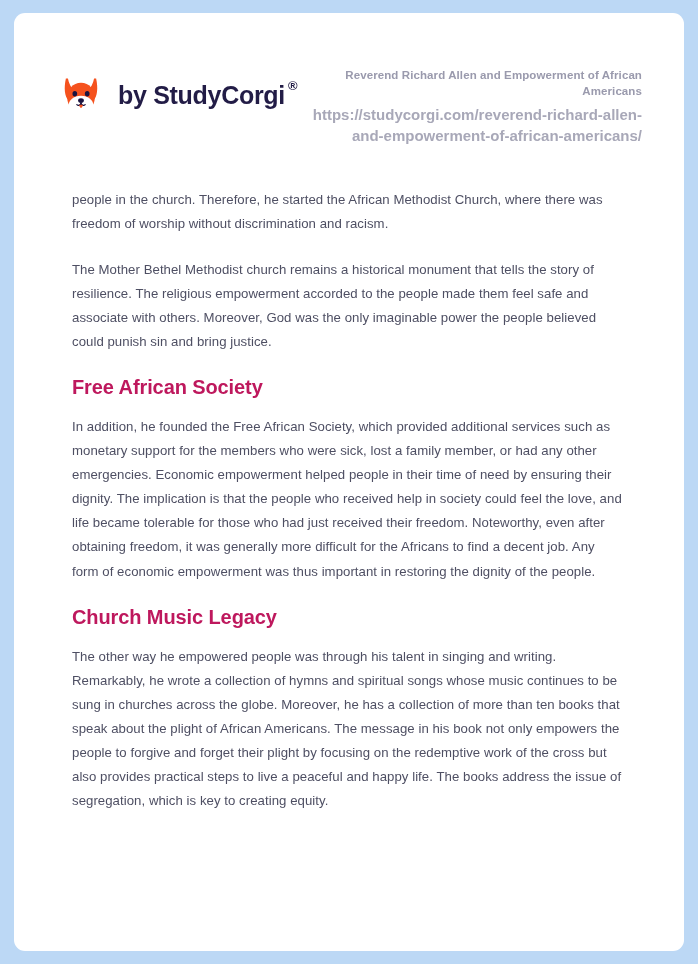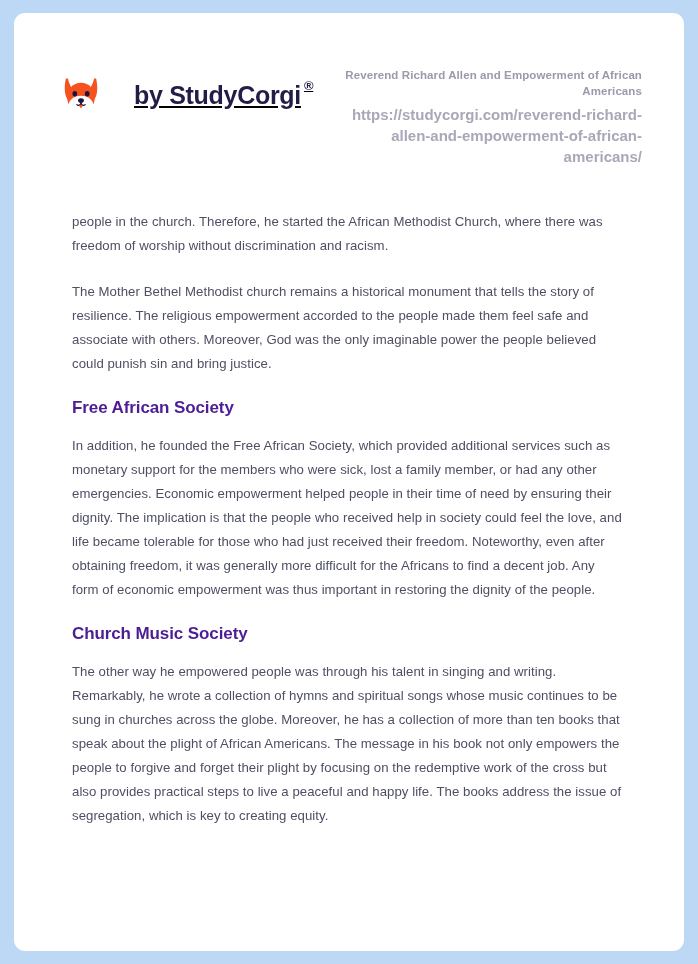--- a/index.html
+++ b/index.html
@@ -29,23 +29,22 @@
   .doc-header {
     display: flex;
     align-items: flex-start;
     justify-content: space-between;
     padding: 52px 42px 0 45px;
     box-sizing: border-box;
   }
   .brand {
     display: flex;
     align-items: center;
-    gap: 31px;
+    gap: 15px;
     padding-top: 8px;
-    text-decoration: underline;
   }
   .brand-mark {
     width: 44px;
     height: 44px;
     flex: 0 0 44px;
   }
   .brand-wordmark {
     display: flex;
     align-items: flex-start;
     color: #221c46;
@@ -95,22 +94,22 @@
     margin-top: 42px;
   }
   p.para {
     color: #4e4f63;
     font-size: 13.2px;
     line-height: 1.82;
     margin: 0 17px 22px 0;
     letter-spacing: 0.05px;
   }
   h2.section-heading {
-    color: #4c1d95;
-    font-size: 17px;
+    color: #be185d;
+    font-size: 20px;
     font-weight: bold;
     letter-spacing: -0.1px;
     margin: 20px 0 16px 0;
   }
 </style>
 </head>
 <body>
 
 <div class="page-card">
 
@@ -150,19 +149,19 @@
   </div>
 
   <div class="doc-body">
 
     <p class="para first-block">people in the church. Therefore, he started the African Methodist Church, where there was freedom of worship without discrimination and racism.</p>
     <p class="para">The Mother Bethel Methodist church remains a historical monument that tells the story of resilience. The religious empowerment accorded to the people made them feel safe and associate with others. Moreover, God was the only imaginable power the people believed could punish sin and bring justice.</p>
 
     <h2 class="section-heading">Free African Society</h2>
     <p class="para">In addition, he founded the Free African Society, which provided additional services such as monetary support for the members who were sick, lost a family member, or had any other emergencies. Economic empowerment helped people in their time of need by ensuring their dignity. The implication is that the people who received help in society could feel the love, and life became tolerable for those who had just received their freedom. Noteworthy, even after obtaining freedom, it was generally more difficult for the Africans to find a decent job. Any form of economic empowerment was thus important in restoring the dignity of the people.</p>
 
-    <h2 class="section-heading">Church Music Society</h2>
+    <h2 class="section-heading">Church Music Legacy</h2>
     <p class="para">The other way he empowered people was through his talent in singing and writing. Remarkably, he wrote a collection of hymns and spiritual songs whose music continues to be sung in churches across the globe. Moreover, he has a collection of more than ten books that speak about the plight of African Americans. The message in his book not only empowers the people to forgive and forget their plight by focusing on the redemptive work of the cross but also provides practical steps to live a peaceful and happy life. The books address the issue of segregation, which is key to creating equity.</p>
 
 
   </div>
 
 </div>
 
 </body></html>

